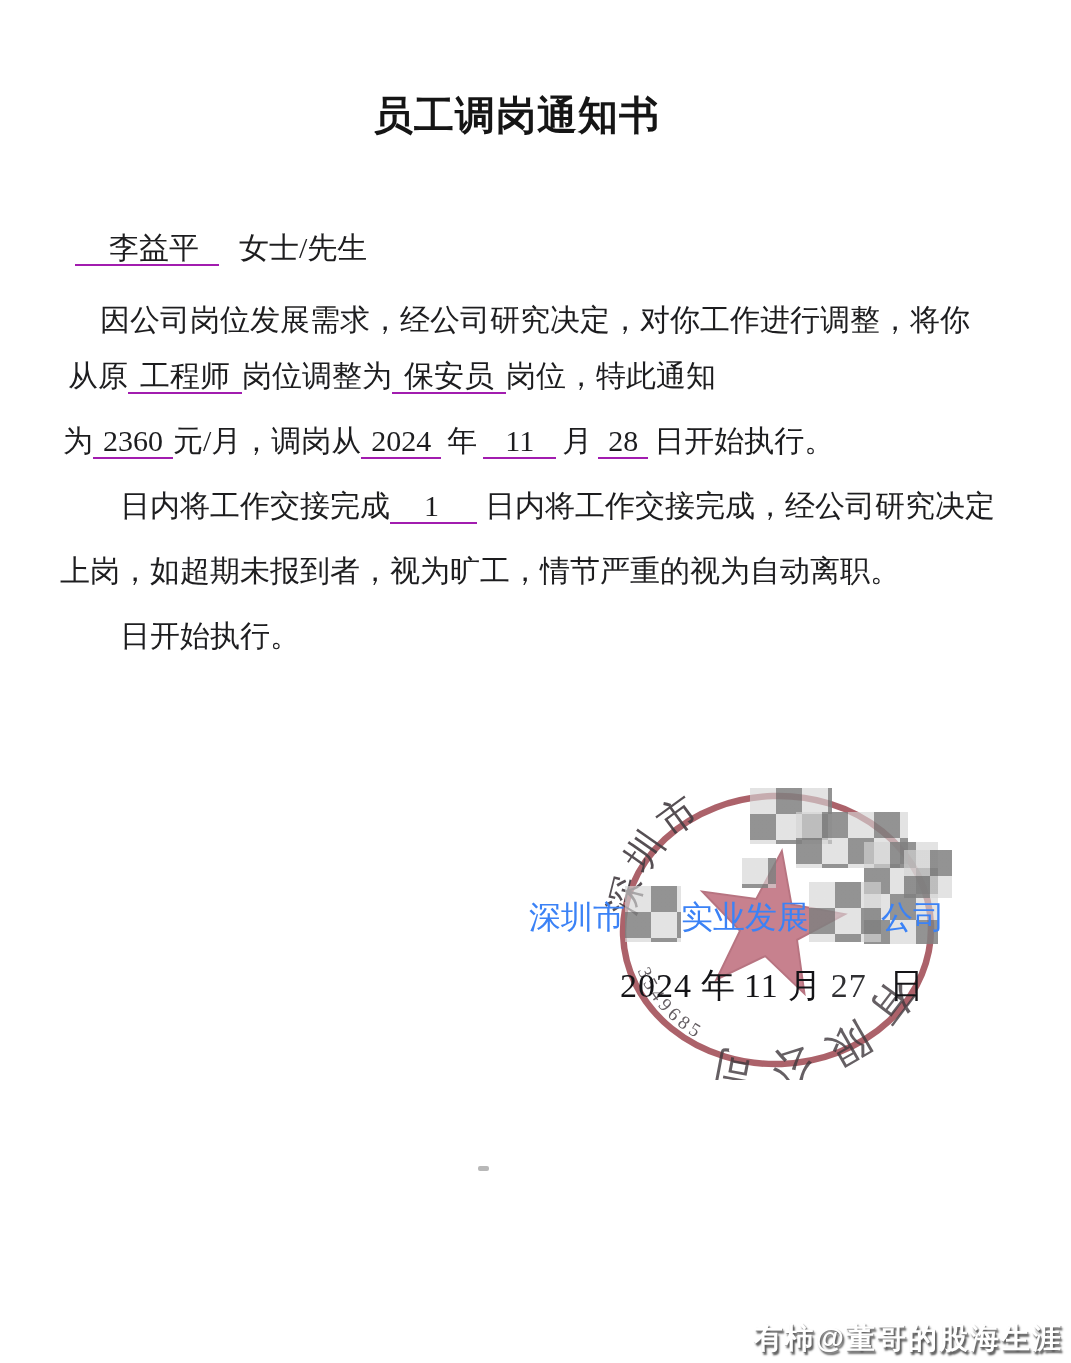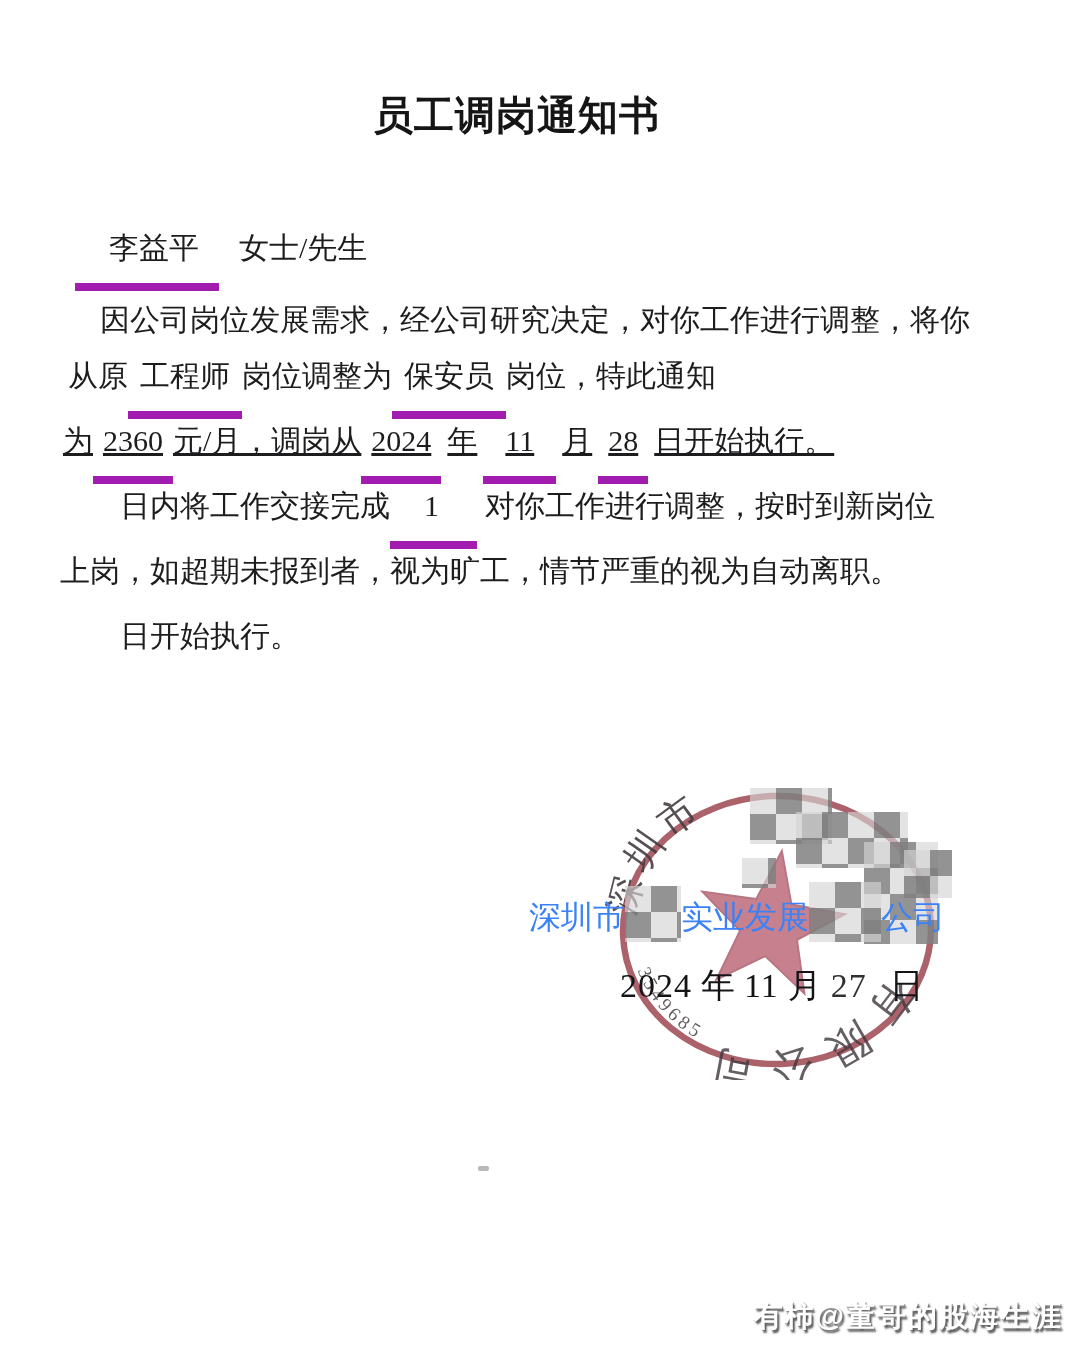--- a/index.html
+++ b/index.html
@@ -9,21 +9,21 @@
     font-family:"Liberation Serif","DejaVu Serif",serif;
     color:#1a1a1a;
   }
   .abs{position:absolute;}
   .doc-title{
     top:88px;left:0;width:1071px;text-align:center;
     font-size:40px;font-weight:bold;letter-spacing:1px;color:#151515;
     transform:translateX(-19px);
   }
   .line{font-size:30px;white-space:nowrap;color:#1d1d1f;z-index:3;}
-  .u{border-bottom:8px solid #a21caf;padding-bottom:19px;}
+  .u{border-bottom:2px solid #a21caf;padding-bottom:0;}
   .u-name{padding-left:34px;padding-right:20px;}
   .u-wide{padding-left:12px;padding-right:12px;}
   .u-num{padding-left:10px;padding-right:10px;}
   .u-day{padding-left:34px;padding-right:38px;}
   .sal{margin-left:20px;}
   .seal-wrap{left:600px;top:780px;width:344px;height:300px;z-index:1;}
   .mosaic{
     position:absolute;z-index:2;
     background:repeating-conic-gradient(rgba(128,128,128,0.85) 0% 25%, rgba(212,212,212,0.65) 0% 50%);
     background-size:52px 52px;
@@ -36,21 +36,21 @@
   }
   .company-line{
     left:529px;top:882px;font-size:32px;white-space:nowrap;z-index:3;color:#3b82f6;
   }
   .date-line{
     left:620px;top:963px;font-size:34px;white-space:nowrap;z-index:3;color:#141417;
   }
   .date-line span{margin-right:9px;}
   .date-line .num{letter-spacing:1px;}
   .watermark{
-    right:8px;bottom:26px;z-index:5;
+    right:8px;bottom:4px;z-index:5;
     font-family:"Liberation Sans","DejaVu Sans",sans-serif;
     font-size:29px;font-weight:bold;letter-spacing:2px;
     color:#ffffff;
     text-shadow:2px 3px 2px #5c5c5c, 1px 1px 1px #8a8a8a;
   }
   .speck{left:478px;top:1166px;width:11px;height:5px;background:#9a9a9a;border-radius:2px;opacity:.7;z-index:1;}
 </style>
 </head>
 <body>
 
@@ -59,26 +59,26 @@
 <div class="abs line" style="left:75px;top:228px;">
   <span class="u u-name">李益平</span><span class="sal">女士/先生</span>
 </div>
 
 <div class="abs line" style="left:100px;top:300px;">因公司岗位发展需求，经公司研究决定，对你工作进行调整，将你</div>
 
 <div class="abs line" style="left:68px;top:356px;">
   <span>从原</span><span class="u u-wide">工程师</span><span>岗位调整为</span><span class="u u-wide">保安员</span><span>岗位，特此通知</span>
 </div>
 
-<div class="abs line" style="left:63px;top:421px;text-decoration:underline;">
+<div class="abs line" style="left:63px;top:421px;">
   <span>为</span><span class="u u-num">2360</span><span>元/月，调岗从</span><span class="u u-num">2024</span><span style="margin:0 6px;">年</span><span class="u u-day" style="padding-left:22px;padding-right:22px;">11</span><span style="margin:0 6px;">月</span><span class="u u-num">28</span><span style="margin-left:6px;">日开始执行。</span>
 </div>
 
 <div class="abs line" style="left:120px;top:486px;">
-  <span>日内将工作交接完成</span><span class="u u-day">1</span><span style="margin-left:8px;">对你工作进行调整，按时到新岗位</span>
+  <span>日内将工作交接完成</span><span class="u u-day">1</span><span style="margin-left:8px;">日内将工作交接完成，经公司研究决定</span>
 </div>
 
 <div class="abs line" style="left:60px;top:551px;">上岗，如超期未报到者，视为旷工，情节严重的视为自动离职。</div>
 
 <div class="abs line" style="left:120px;top:616px;">日开始执行。</div>
 
 <svg class="abs seal-wrap" width="344" height="300" viewBox="0 0 344 300">
   <defs>
     <path id="arcTop" d="M 36 160 A 142 128 0 0 1 176 16" fill="none"></path>
     <path id="arcBottom" d="M 300 172 A 146 132 0 0 1 100 266" fill="none"></path>

